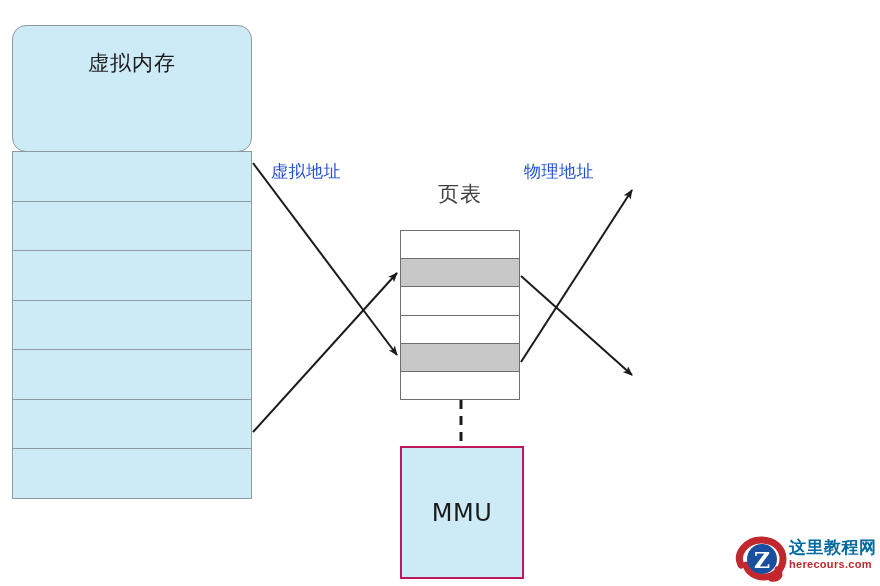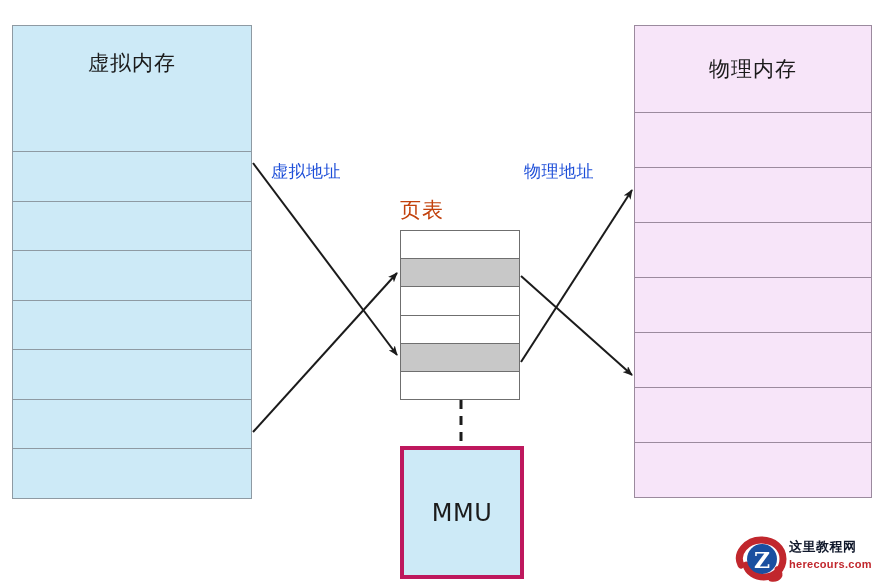--- a/index.html
+++ b/index.html
@@ -25,21 +25,21 @@
   }
   .mem-row {
     box-sizing: border-box;
     flex: 1 1 auto;
     border: 1px solid #8e9aa3;
     margin-top: -1px;
     display: flex;
     align-items: center;
     justify-content: center;
   }
-  .mem-row:first-child { margin-top: 0; }
+  .mem-row:first-child { margin-top: 0; border-radius: 14px; }
 
   
   #virtual-memory { left: 12px; top: 25px; width: 240px; height: 480px; }
   #virtual-memory .mem-row {
     background: #cdeaf7;
     border-color: #8e9aa3;
   }
   #virtual-memory .mem-row.head { flex: 0 0 127px; }
   #virtual-memory .mem-row.cell { flex: 0 0 50.5px; }
 
@@ -77,38 +77,38 @@
     border: 1px solid #6f6f6f;
     margin-top: -1px;
     background: #ffffff;
   }
   #page-table .pt-row:first-child { margin-top: 0; }
   #page-table .pt-row.filled { background: #c8c8c8; }
 
   #page-table-title {
     position: absolute;
     left: 400px;
-    top: 196px;
+    top: 180px;
     width: 120px;
-    text-align: left;
+    text-align: center;
     font-size: 21px;
-    color: #c2410c;
+    color: #404040;
     letter-spacing: 1px;
     white-space: nowrap;
   }
 
   
   #mmu-box {
     position: absolute;
     left: 400px;
     top: 446px;
     width: 124px;
     height: 133px;
     box-sizing: border-box;
-    border: 4px solid #be185d;
+    border: 2px solid #be185d;
     background: #cdeaf7;
     display: flex;
     align-items: center;
     justify-content: center;
   }
   #mmu-label {
     font-size: 24px;
     color: #1b1b1b;
     letter-spacing: 0.5px;
   }
@@ -141,23 +141,23 @@
     width: 142px;
     height: 48px;
   }
   #watermark-text {
     position: absolute;
     left: 56px;
     top: 2px;
     width: 90px;
   }
   #watermark-cn {
-    font-size: 13px;
+    font-size: 17px;
     font-weight: bold;
-    color: #0f172a;
+    color: #0369a1;
     letter-spacing: 0.5px;
     line-height: 20px;
     white-space: nowrap;
   }
   #watermark-en {
     font-family: Liberation Sans, sans-serif;
     font-size: 11px;
     font-weight: bold;
     color: #c1272d;
     letter-spacing: 0.3px;
@@ -176,32 +176,20 @@
     </div>
     <div class="mem-row cell"></div>
     <div class="mem-row cell"></div>
     <div class="mem-row cell"></div>
     <div class="mem-row cell"></div>
     <div class="mem-row cell"></div>
     <div class="mem-row cell"></div>
     <div class="mem-row cell"></div>
   </div>
 
-  <div id="physical-memory" class="mem-block">
-    <div class="mem-row head">
-      <span class="block-title">物理内存</span>
-    </div>
-    <div class="mem-row cell"></div>
-    <div class="mem-row cell"></div>
-    <div class="mem-row cell"></div>
-    <div class="mem-row cell"></div>
-    <div class="mem-row cell"></div>
-    <div class="mem-row cell"></div>
-    <div class="mem-row cell"></div>
-  </div>
 
   <div id="page-table-title">页表</div>
 
   <div id="page-table">
     <div class="pt-row"></div>
     <div class="pt-row filled"></div>
     <div class="pt-row"></div>
     <div class="pt-row"></div>
     <div class="pt-row filled"></div>
     <div class="pt-row"></div>

